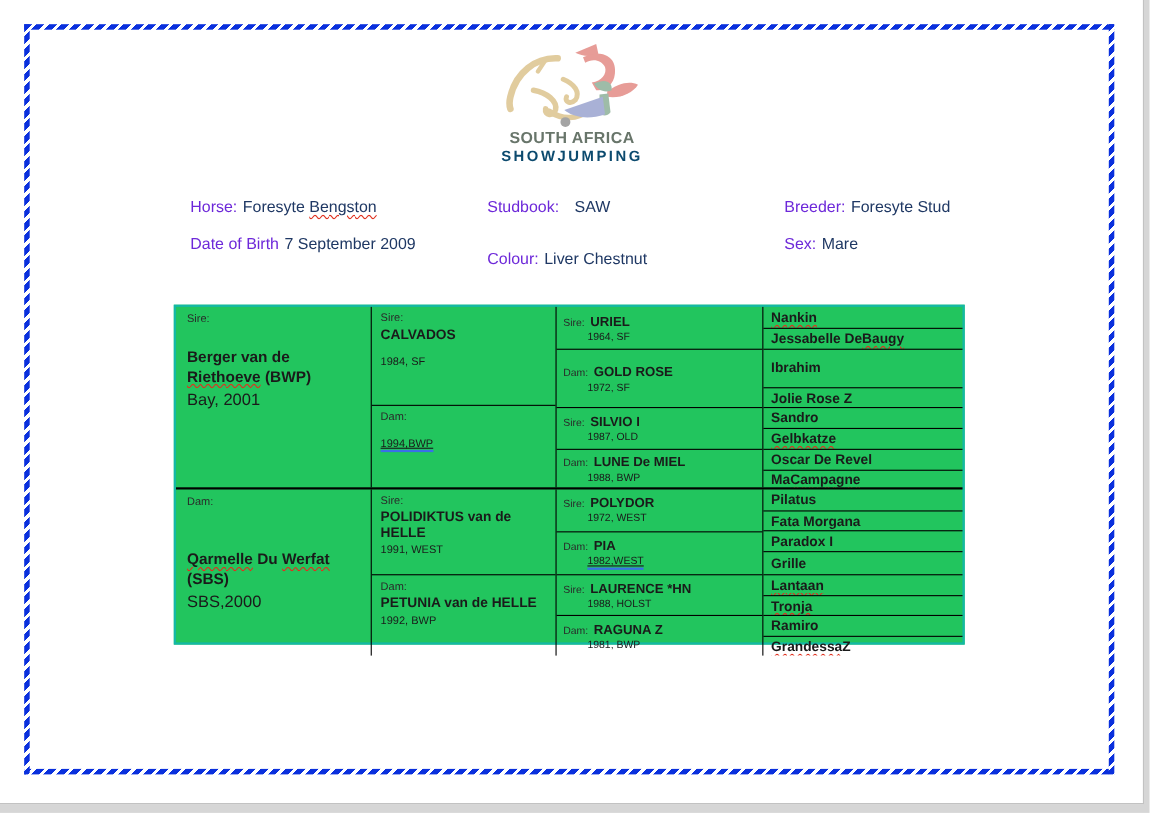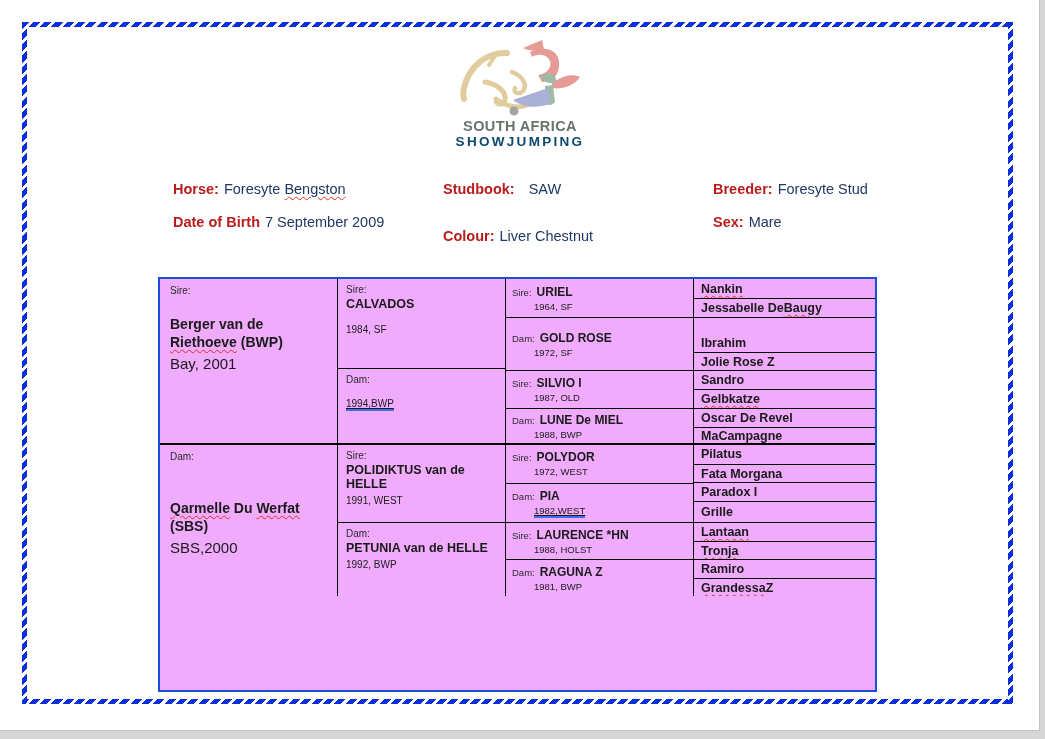--- a/index.html
+++ b/index.html
@@ -21,36 +21,36 @@
   .ab-right{left:1008px;top:22px;width:5px;height:682px;}
 
   
   .logo{position:absolute;left:440px;top:38px;width:160px;display:flex;flex-direction:column;align-items:center;}
   .logo svg{display:block;}
   .logo-l1{font-weight:bold;font-size:14.5px;letter-spacing:0.4px;color:#68756a;line-height:1;margin-top:1px;}
   .logo-l2{font-weight:bold;font-size:13.5px;letter-spacing:2.3px;color:#0c4a6e;line-height:1;margin-top:1px;}
 
   
   .hfield{position:absolute;font-size:14.5px;white-space:nowrap;}
-  .hlbl{font-weight:bold;color:#b91c1c;}
+  .hlbl{font-weight:normal;color:#6d28d9;}
   .hval{color:#1f3864;margin-left:5px;}
   .hval-wide{margin-left:14px;}
   .f-horse{left:173px;top:181px;}
   .f-studbook{left:443px;top:181px;}
   .f-breeder{left:713px;top:181px;}
   .f-dob{left:173px;top:214px;}
   .f-colour{left:443px;top:228px;}
   .f-sex{left:713px;top:214px;}
 
   
   .sp{text-decoration-line:underline;text-decoration-style:wavy;text-decoration-color:#e0301e;text-decoration-thickness:1px;text-underline-offset:2px;}
   .gr{text-decoration:underline;border-bottom:2px solid #3a6fe8;}
 
   
-  .ped{position:absolute;left:158px;top:277px;width:719px;height:415px;border:2px solid #1d4ed8;box-sizing:border-box;background:#f0abfc;}
+  .ped{position:absolute;left:158px;top:277px;width:719px;height:309px;border:2px solid #14b8a6;box-sizing:border-box;background:#22c55e;}
   .ped *{box-sizing:border-box;}
   .half{display:flex;width:100%;}
   .half-top{height:164px;}
   .half-bottom{height:153px;border-top:2px solid #000;}
   .c1{width:177px;padding:6px 10px;display:flex;flex-direction:column;}
   .colstack{display:flex;flex-direction:column;border-left:1.5px solid #000;}
   .c2c{width:168px;}
   .c3c{width:188px;}
   .c4c{flex:1;}
   .colstack .cell{border-top:1.5px solid #000;}
@@ -62,21 +62,21 @@
   .c2{padding:5px 8px;display:flex;flex-direction:column;}
   .pname2{font-size:12.5px;font-weight:bold;margin-top:2px;}
   .pyear{font-size:10px;margin-top:13px;}
   .half-bottom .pyear{margin-top:4px;}
   .c3{padding:2px 6px;display:flex;flex-direction:column;justify-content:center;}
   .l3{display:flex;align-items:baseline;}
   .plbl3{font-size:9.5px;color:#2a2a2a;}
   .pname3{font-size:12px;font-weight:bold;margin-left:5px;}
   .pyear3{font-size:9.5px;padding-left:22px;margin-top:2px;}
   .c4{padding:0 7px;display:flex;align-items:center;font-size:12.5px;font-weight:bold;white-space:nowrap;overflow:hidden;}
-  .c4.tall-end{align-items:flex-end;padding-bottom:2px;}
+  .c4.tall-end{align-items:center;padding-bottom:2px;}
   .h16{height:16px;}.h18{height:18px;}.h19{height:19px;}.h21{height:21px;}
   .h35{height:35px;}.h37{height:37px;}.h38{height:38px;}.h40{height:40px;}
   .h53{height:53px;}.h75{height:75px;}.h78{height:78px;}.h89{height:89px;}
 </style>
 </head>
 <body>
 
 <div class="page">
 
   <div class="ab ab-top"></div>

